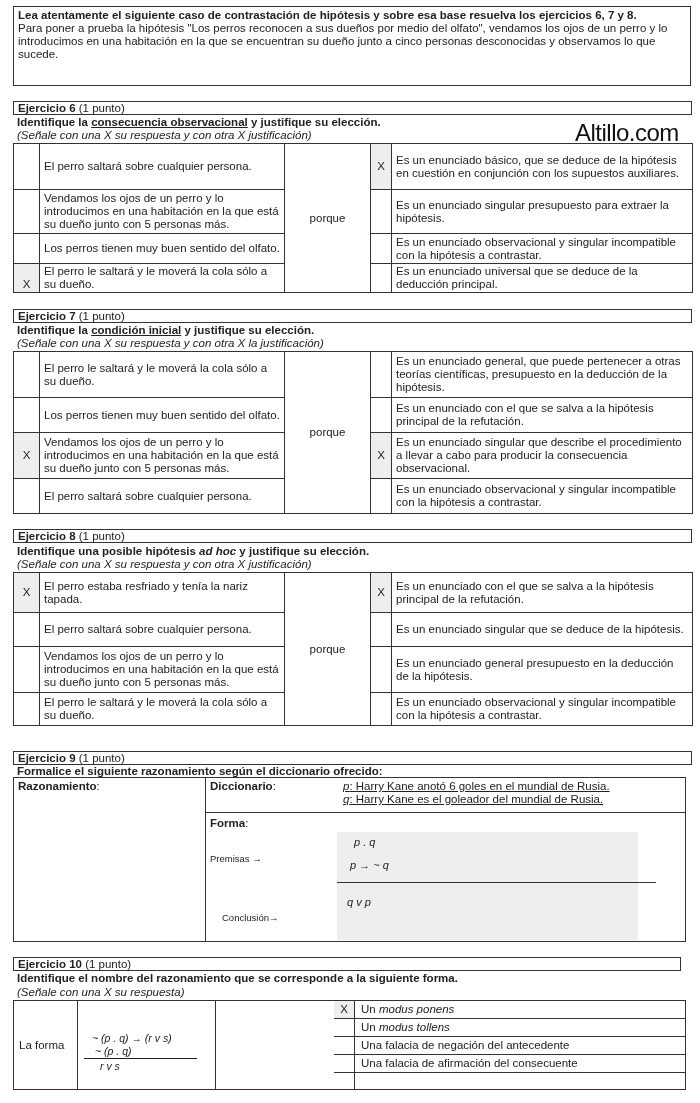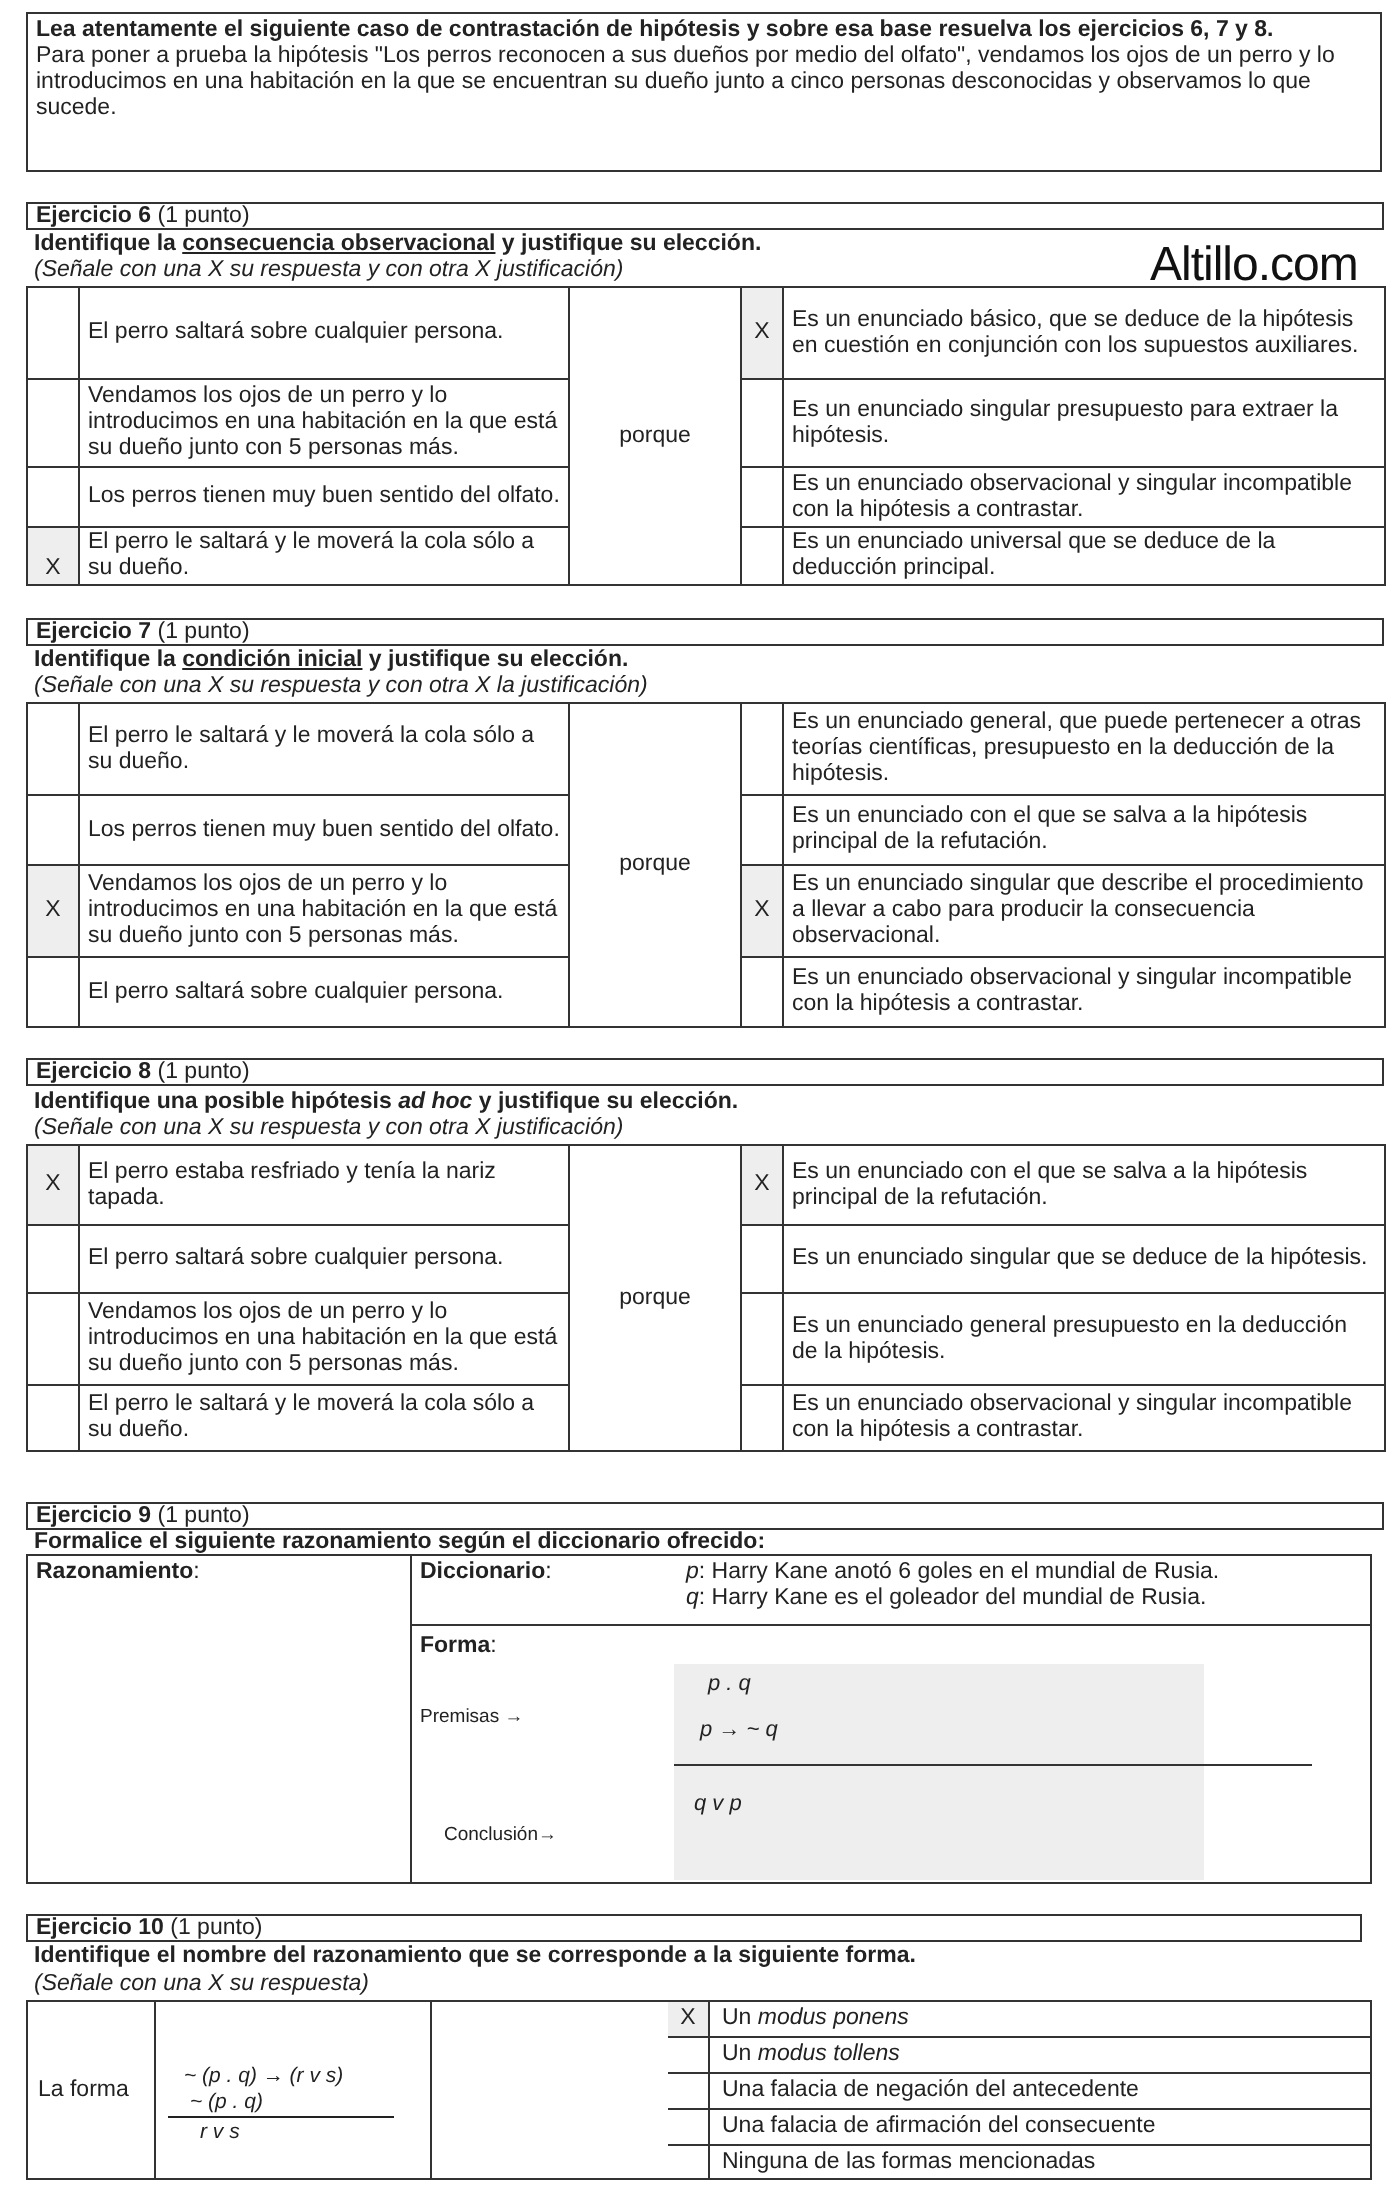--- a/index.html
+++ b/index.html
@@ -218,30 +218,30 @@
   <span>(1 punto)</span>
 </div>
 <div class="abs instr" style="top:765px;">Formalice el siguiente razonamiento según el diccionario ofrecido:</div>
 
 <div class="abs ex9">
   <div class="left">
     <div><span class="lbl">Razonamiento</span>:</div>
   </div>
   <div class="dict">
     <div style="position:absolute; left:4px; top:2px;"><b>Diccionario</b>:</div>
-    <div style="position:absolute; left:137px; top:2px; line-height:13px;">
+    <div style="position:absolute; left:137px; top:2px; line-height:13px;text-decoration:underline;">
       <div><i>p</i><span>: Harry Kane anotó 6 goles en el mundial de Rusia.</span></div>
       <div><i>q</i><span>: Harry Kane es el goleador del mundial de Rusia.</span></div>
     </div>
   </div>
   <div class="forma">
     <div style="position:absolute; left:4px; top:4px;"><b>Forma</b>:</div>
     <div style="position:absolute; left:4px; top:40px; font-size:9.5px;">Premisas →</div>
     <div style="position:absolute; left:4px; top:99px; font-size:9.5px;margin-left:12px;">Conclusión→</div>
-    <div class="gray-box" style="left:131px; top:19px; width:265px; height:108px;">
+    <div class="gray-box" style="left:131px; top:19px; width:301px; height:108px;">
       <div style="position:absolute; left:17px; top:4px; font-style:italic; font-size:11px;">p . q</div>
       <div style="position:absolute; left:13px; top:27px; font-style:italic; font-size:11px;">p → ~ q</div>
       <div style="position:absolute; left:0; top:50px; width:319px; height:1px; background:#333;"></div>
       <div style="position:absolute; left:10px; top:64px; font-style:italic; font-size:11px;">q v p</div>
     </div>
   </div>
 </div>
 
 <div class="abs exhead" style="top:957px; width:668px;">
   <b>Ejercicio 10</b>
@@ -272,16 +272,15 @@
     <div class="opt-row" style="top:36px;">
       <div class="opt-mark"></div>
       <div class="opt-label">Una falacia de negación del antecedente</div>
     </div>
     <div class="opt-row" style="top:54px;">
       <div class="opt-mark"></div>
       <div class="opt-label">Una falacia de afirmación del consecuente</div>
     </div>
     <div class="opt-row" style="top:72px; border-bottom:none; height:16px;">
       <div class="opt-mark"></div>
-      <div class="opt-label">Ninguna de las formas mencionadas</div>
     </div>
   </div>
 </div>
 
 </body></html>

